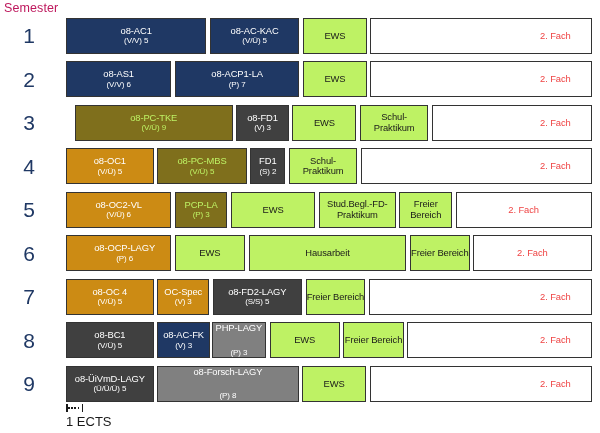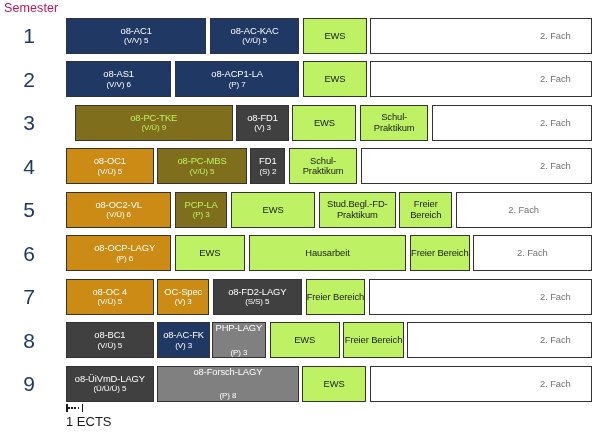--- a/index.html
+++ b/index.html
@@ -95,21 +95,21 @@
     text-align: center;
     line-height: 1.1;
   }
 
   .box.navy   { background: #1f3864; color: #ffffff; }
   .box.blue   { background: #404040; color: #ffffff; }
   .box.olive  { background: #7f6f1c; color: #bef264; }
   .box.gold   { background: #cc8b14; color: #ffffff; }
   .box.gray   { background: #808080; color: #ffffff; justify-content: space-between; }
   .box.light  { background: #bef264; color: #1a1a1a; }
-  .box.white  { background: #ffffff; color: #737373; justify-content: center; }
+  .box.white  { background: #ffffff; color: #ef4444; justify-content: center; }
 
   .box.align-right {
     align-items: flex-end;
     padding-right: 20px;
   }
 
   .legend {
     position: absolute;
     left: 66px;
     top: 404px;

